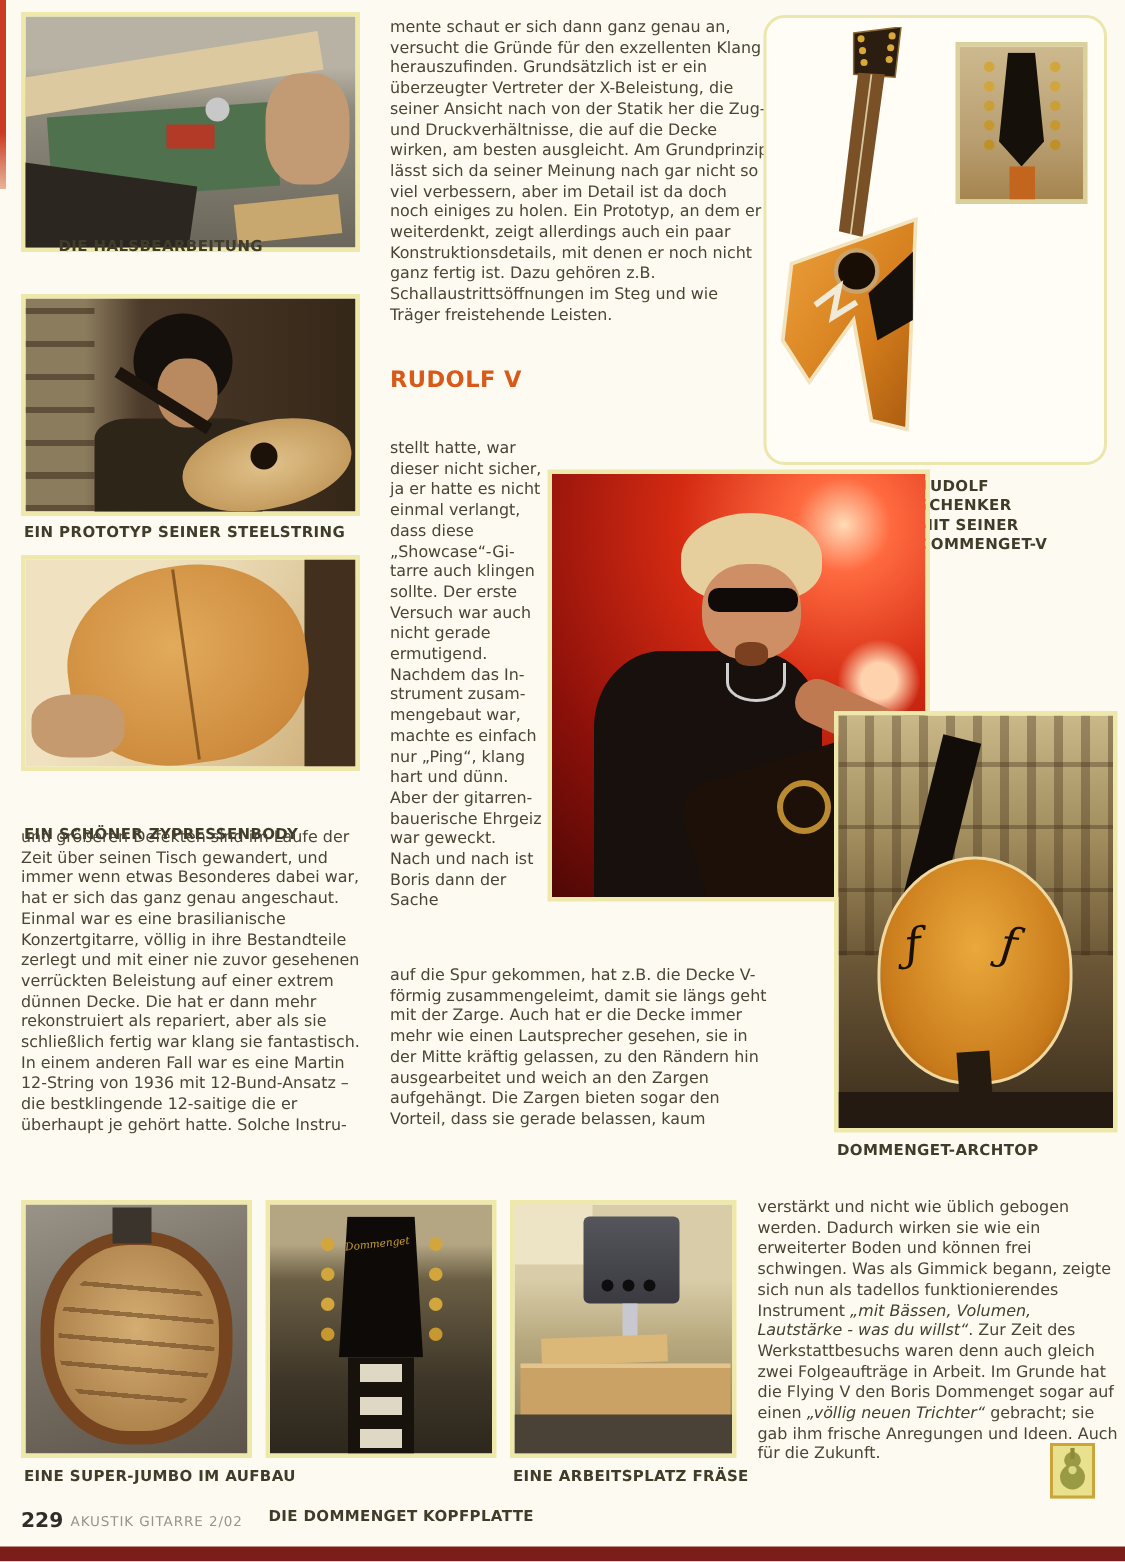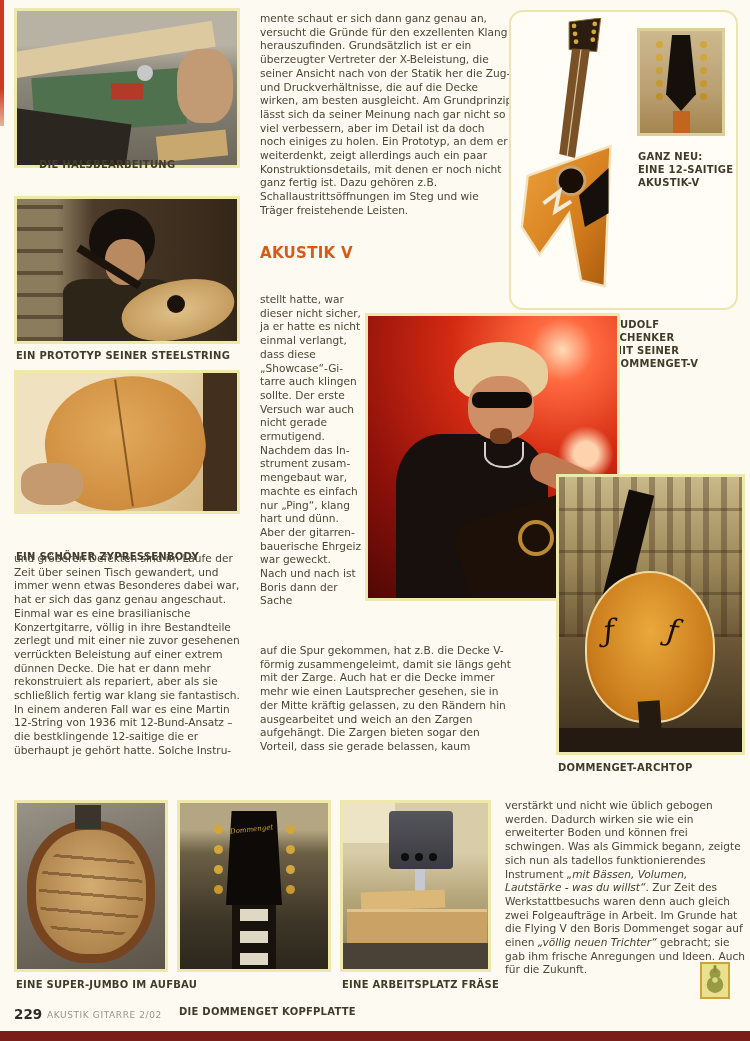--- a/index.html
+++ b/index.html
@@ -143,21 +143,21 @@
     <div class="p3-dark"></div>
     <div class="p3-back"></div>
     <div class="p3-seam"></div>
     <div class="p3-hand"></div>
   </div>
   <div class="cap" style="left:16px;top:519px;margin-top:31px;">EIN SCHÖNER ZYPRESSENBODY</div>
 
   <div class="txt" style="left:14px;top:552px;width:234px;">und größeren Defekten sind im Laufe der Zeit über seinen Tisch gewandert, und immer wenn etwas Besonderes dabei war, hat er sich das ganz genau angeschaut. Einmal war es eine brasilianische Konzertgitarre, völlig in ihre Bestandteile zerlegt und mit einer nie zuvor gesehenen verrückten Beleistung auf einer extrem dünnen Decke. Die hat er dann mehr rekonstruiert als repariert, aber als sie schließlich fertig war klang sie fanta­stisch. In einem anderen Fall war es eine Martin 12-String von 1936 mit 12-Bund-Ansatz – die bestklingende 12-saitige die er überhaupt je gehört hatte. Solche Instru-</div>
 
   <div class="txt" style="left:260px;top:12px;width:253px;">mente schaut er sich dann ganz genau an, versucht die Gründe für den exzellenten Klang herauszufinden. Grundsätzlich ist er ein überzeugter Vertreter der X-Beleistung, die seiner Ansicht nach von der Statik her die Zug- und Druckverhältnisse, die auf die Decke wirken, am besten ausgleicht. Am Grundprinzip lässt sich da seiner Meinung nach gar nicht so viel verbessern, aber im Detail ist da doch noch einiges zu holen. Ein Prototyp, an dem er weiterdenkt, zeigt allerdings auch ein paar Konstruktionsdetails, mit denen er noch nicht ganz fertig ist. Dazu gehören z.B. Schallaustrittsöffnungen im Steg und wie Träger freistehende Leisten.</div>
-  <div class="heading" style="left:260px;top:244px;">AKUSTIK V</div>
+  <div class="heading" style="left:260px;top:244px;">RUDOLF V</div>
   <div class="txt" style="left:260px;top:293px;width:101px;">stellt hatte, war dieser nicht si­cher, ja er hatte es nicht einmal verlangt, dass diese „Showcase“-Gi­tarre auch klin­gen sollte. Der erste Versuch war auch nicht gera­de ermutigend. Nachdem das In­strument zusam­mengebaut war, machte es ein­fach nur „Ping“, klang hart und dünn. Aber der gitarren­bauerische Ehrgeiz war ge­weckt. Nach und nach ist Boris dann der Sache</div>
   <div class="txt" style="left:260px;top:644px;width:253px;">auf die Spur gekommen, hat z.B. die Decke V-förmig zusammengeleimt, damit sie längs geht mit der Zarge. Auch hat er die Decke immer mehr wie einen Lautsprecher gese­hen, sie in der Mitte kräftig gelassen, zu den Rändern hin ausgearbeitet und weich an den Zargen aufgehängt. Die Zargen bieten sogar den Vorteil, dass sie gerade belassen, kaum</div>
 
   <div class="panel">
     <svg viewBox="0 0 125 290" style="position:absolute;left:4px;top:6px;width:125px;height:286px;">
       <defs>
         <linearGradient id="gv" x1="0" y1="0" x2="1" y2="1">
           <stop offset="0" stop-color="#eda23c"></stop>
             <stop offset=".6" stop-color="#d47d1c"></stop>
             <stop offset="1" stop-color="#a85a10"></stop>
@@ -179,25 +179,20 @@
       <polygon points="64,180 94,152 94,198 70,212" fill="#15100c"></polygon>
       <polyline points="28,188 44,176 40,196 56,186" fill="none" stroke="#f0ead8" stroke-width="4"></polyline>
     </svg>
   </div>
   <div class="hsphoto">
     <div class="hs-dark"></div>
     <div class="hs-tunL"></div>
     <div class="hs-tunR"></div>
     <div class="hs-neck"></div>
   </div>
-  <div class="cap" style="left:638px;top:150px;">
-    <div>GANZ NEU:</div>
-    <div>EINE 12-SAITIGE</div>
-    <div>AKUSTIK-V</div>
-  </div>
 
   <div class="cap" style="left:612px;top:318px;width:112px;">
     <div>RUDOLF SCHENKER</div>
     <div>MIT SEINER</div>
     <div>DOMMENGET-V</div>
   </div>
 
   <div class="photo ph4" style="left:365px;top:313px;width:255px;height:288px;z-index:1;">
     <div class="p4-glow"></div>
     <div class="p4-torso"></div>

